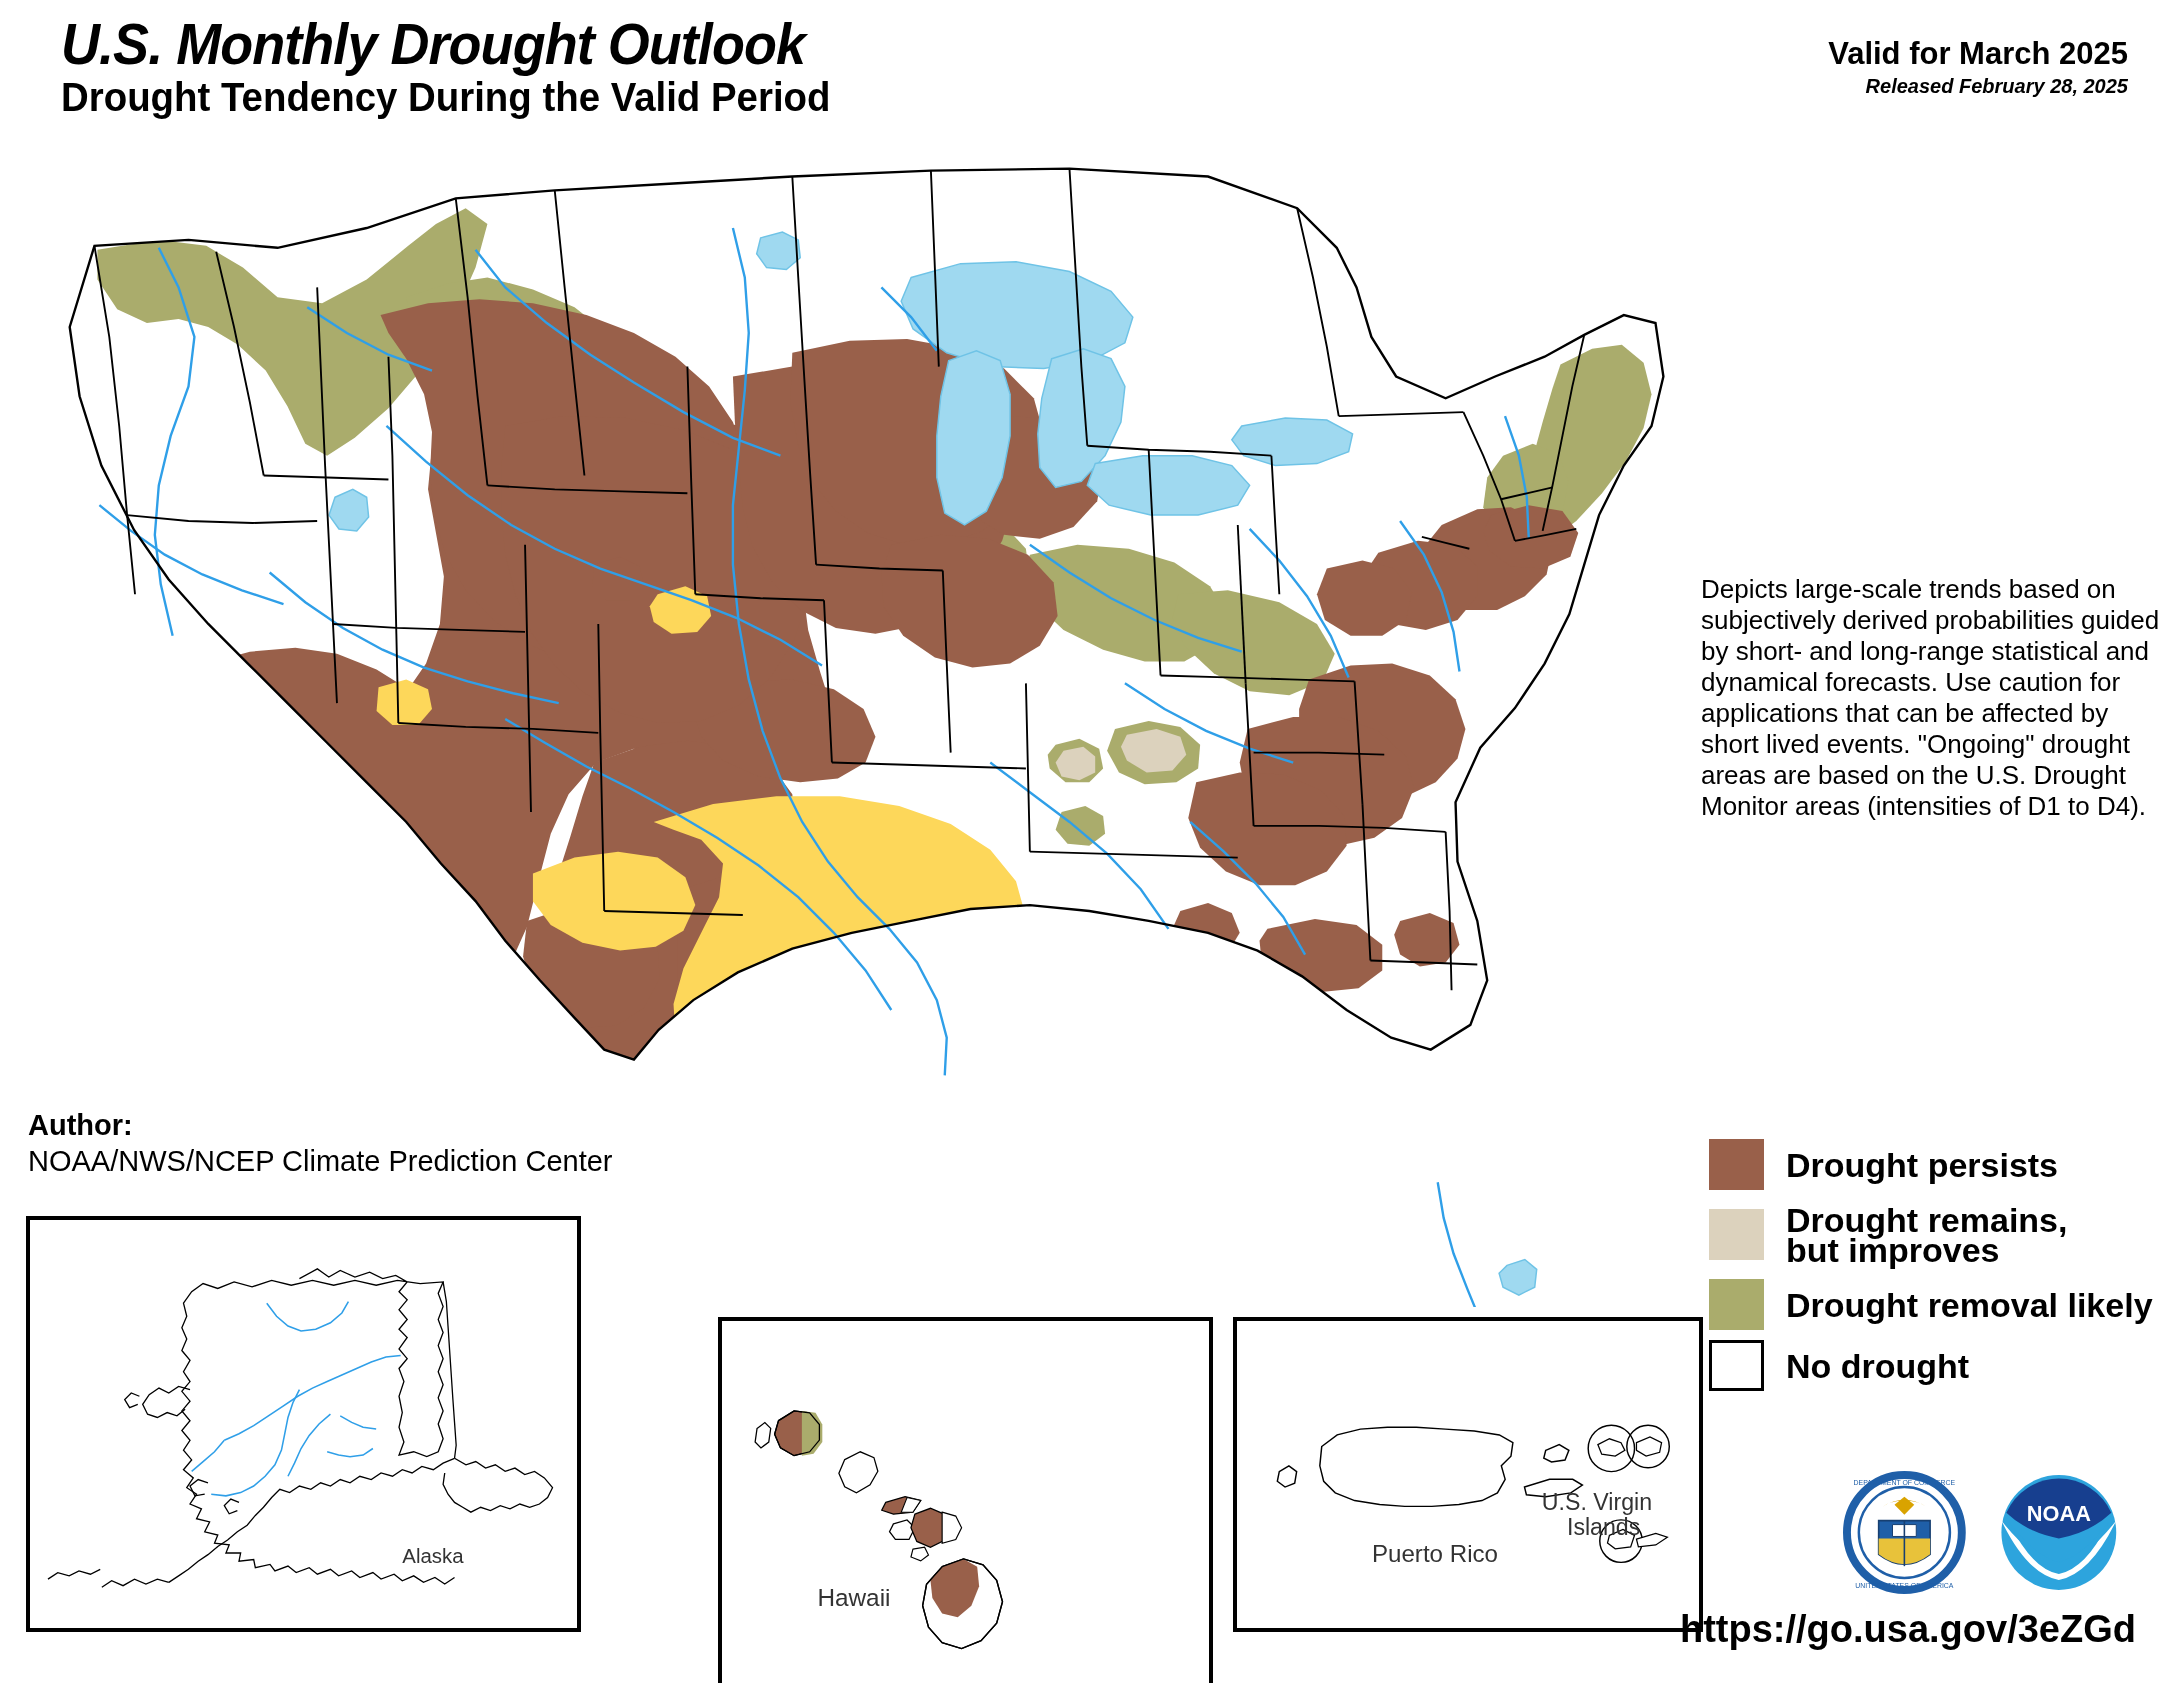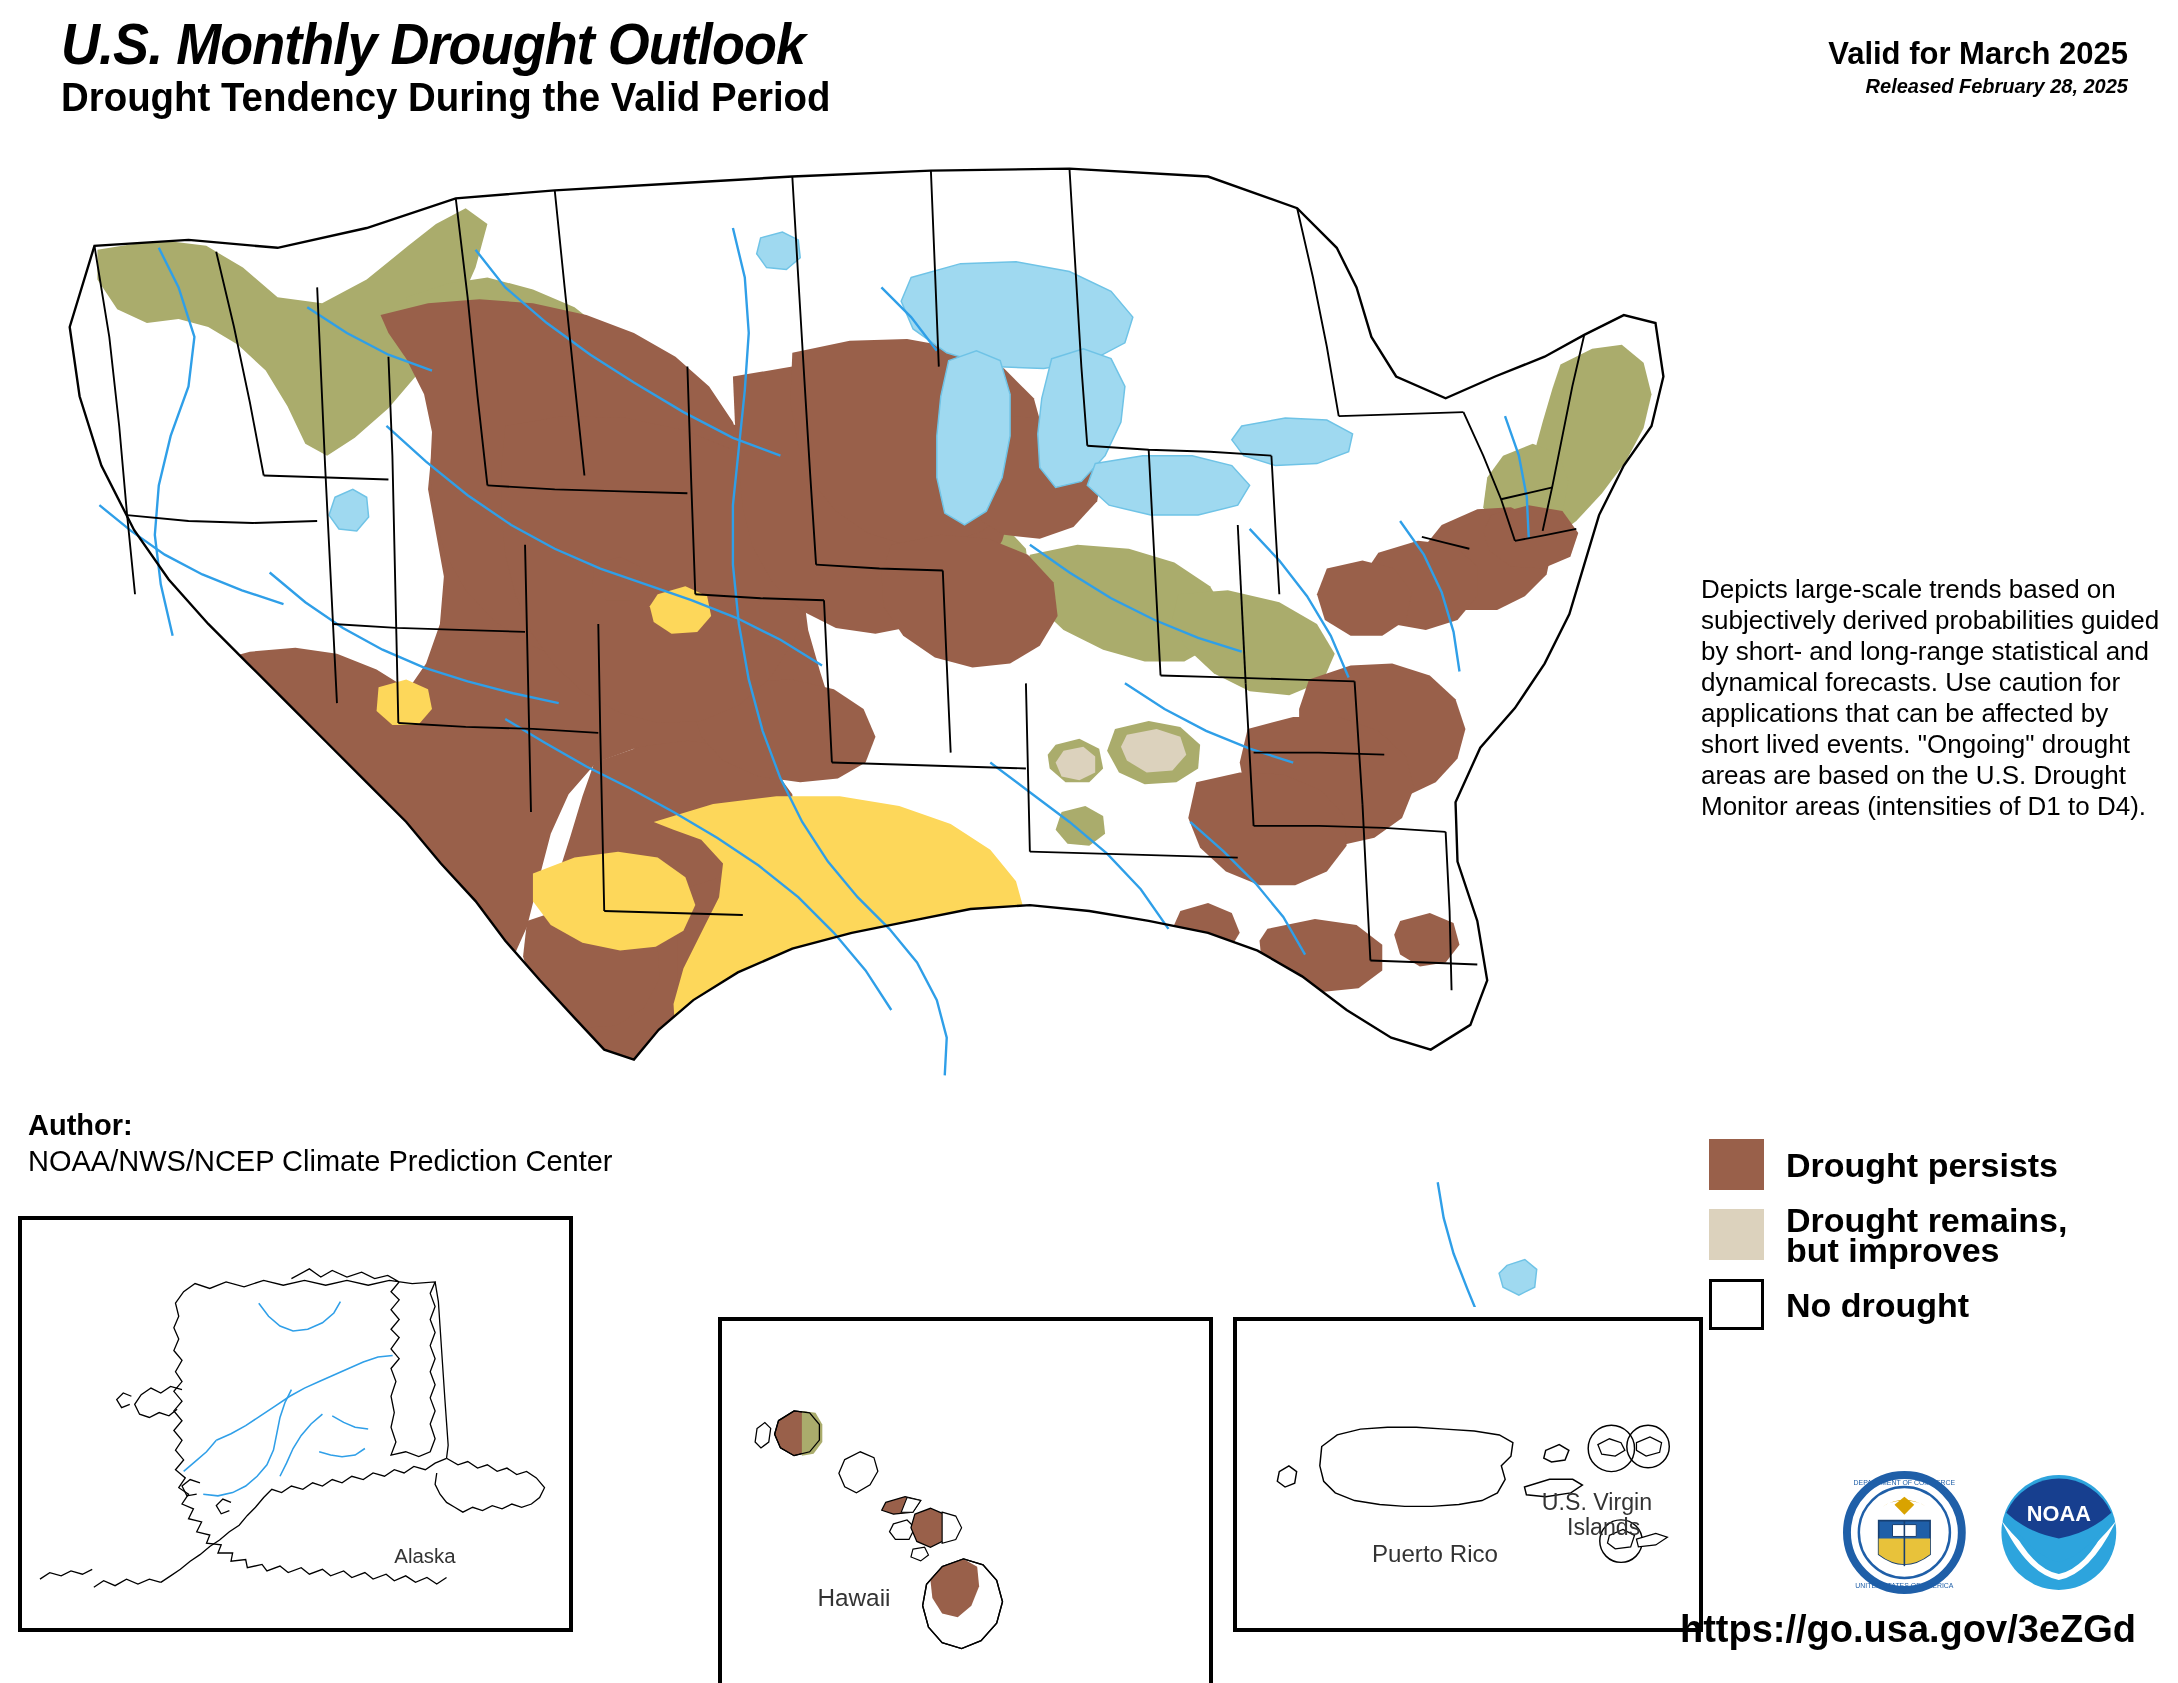--- a/index.html
+++ b/index.html
@@ -37,21 +37,21 @@
   .sw.none{background:#fff;border:3.5px solid #000;box-sizing:border-box;}
   .leg-lab{font-size:34px;font-weight:bold;line-height:30px;}
 
   
   #author{position:absolute;left:28px;top:1107px;}
   #author .hd{font-size:29px;font-weight:bold;line-height:36px;}
   #author .ln{font-size:29px;line-height:36px;}
 
   
   .inset{position:absolute;border:4px solid #000;background:#fff;box-sizing:border-box;}
-  #inset-ak{left:18px;top:1216px;width:555px;height:416px;}
+  #inset-ak{left:26px;top:1216px;width:555px;height:416px;}
   #inset-hi{left:718px;top:1317px;width:495px;height:404px;}
   #inset-pr{left:1233px;top:1317px;width:470px;height:315px;}
   .inset svg{width:100%;height:100%;display:block;}
 
   
   #logos{position:absolute;left:1843px;top:1463px;width:297px;height:139px;}
   #url{position:absolute;right:42px;top:1608px;font-size:38px;font-weight:bold;
        white-space:nowrap;}
 </style>
 </head>
@@ -365,20 +365,24 @@
     <div class="leg-lab">Drought persists</div>
   </div>
   <div class="leg-row" style="height:73px;">
     <div class="sw remains"></div>
     <div class="leg-lab">
       <div>Drought remains,</div>
       <div>but improves</div>
     </div>
   </div>
   <div class="leg-row">
+    <div class="sw removal"></div>
+    <div class="leg-lab">Drought removal likely</div>
+  </div>
+  <div class="leg-row">
     <div class="sw none"></div>
     <div class="leg-lab">No drought</div>
   </div>
 </div>
 
 <div id="author">
   <div class="hd">Author:</div>
   <div class="ln">NOAA/NWS/NCEP Climate Prediction Center</div>
 </div>
 

